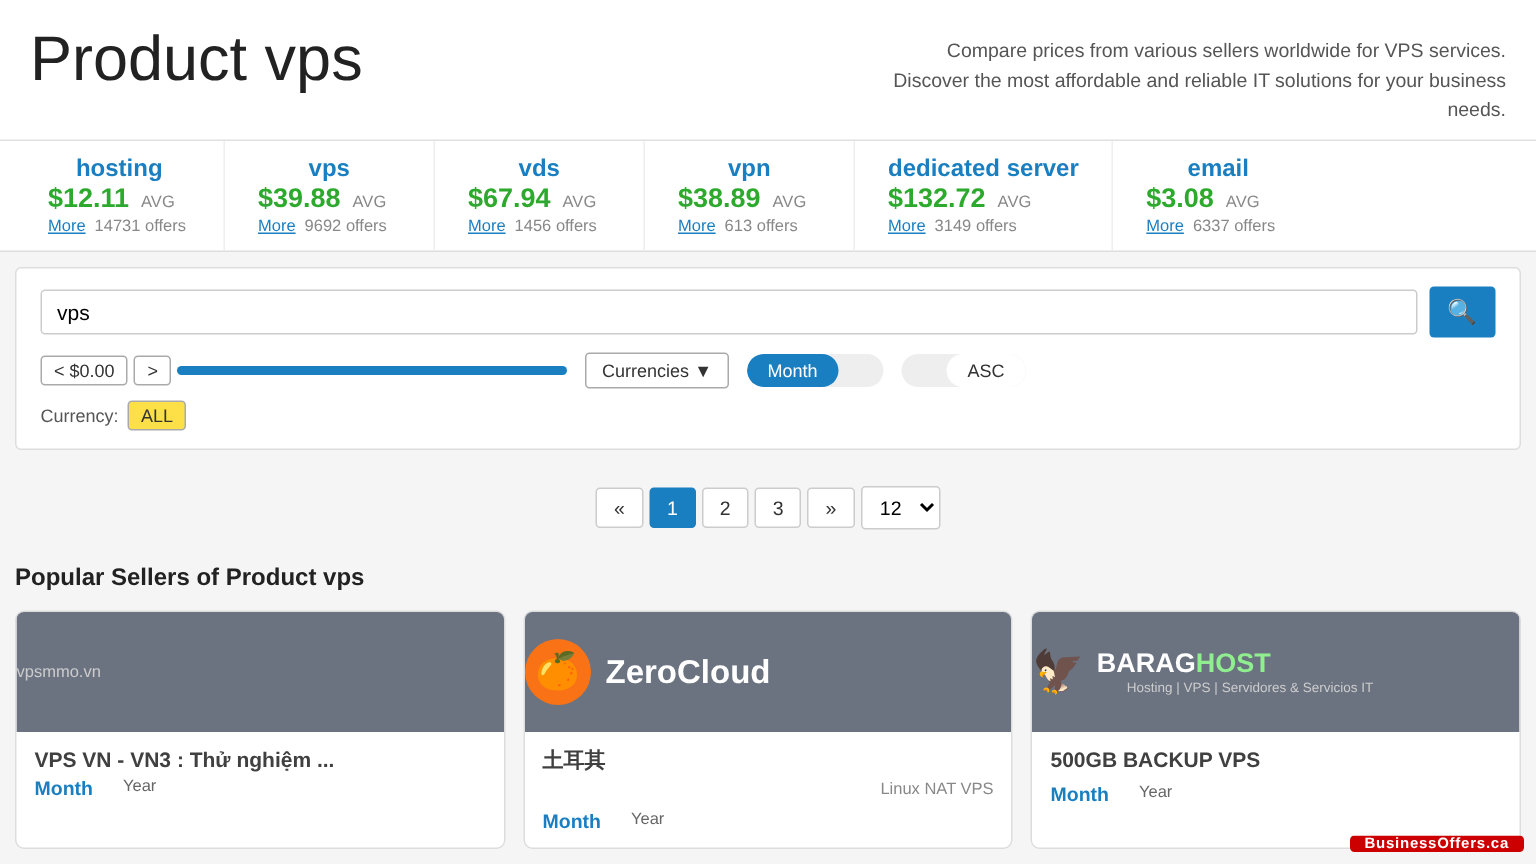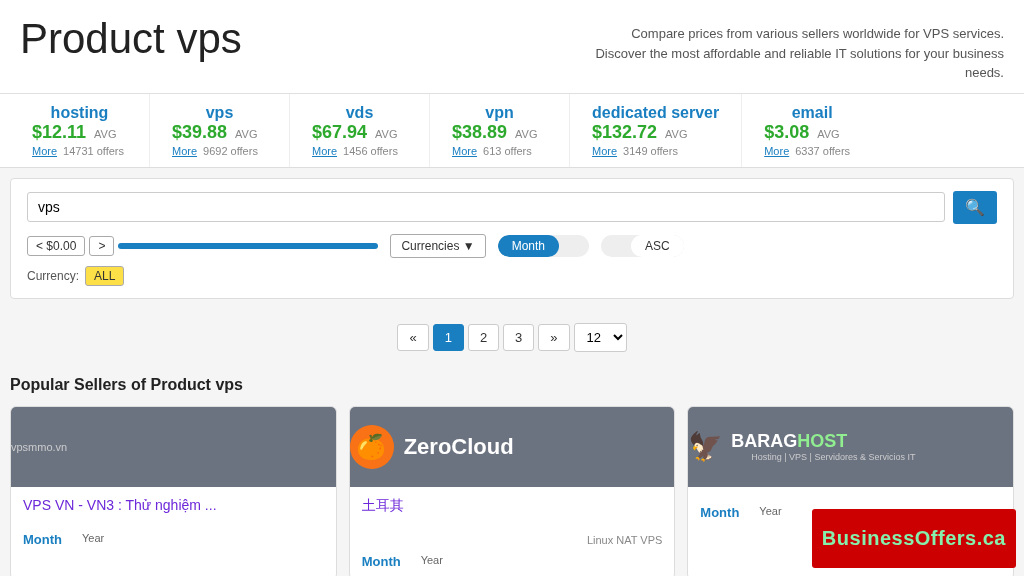--- a/index.html
+++ b/index.html
@@ -295,23 +295,23 @@
     }
     .seller-logo-vpsmmo {
       color: #ccc;
       font-size: 11px;
     }
     .seller-info {
       padding: 10px 12px;
     }
     .seller-name {
       font-size: 14px;
-      font-weight: normal;
-      color: #6d28d9;
-      margin-bottom: 19px;
+      font-weight: bold;
+      color: #404040;
+      margin-bottom: 4px;
     }
     .seller-subtitle {
       color: #888;
       font-size: 11px;
       text-align: right;
       margin-bottom: 8px;
     }
     .seller-pricing {
       display: flex;
       gap: 20px;
@@ -328,24 +328,24 @@
       color: #666;
       font-size: 11px;
     }
 
     
     .watermark {
       position: fixed;
       bottom: 8px;
       right: 8px;
       background: #c00;
-      color: #86efac;
-      font-weight: bold;
-      font-size: 20px;
-      padding: 18px 10px;
+      color: #ffffff;
+      font-weight: bold;
+      font-size: 10px;
+      padding: 0 10px;
       border-radius: 3px;
       letter-spacing: 0.5px;
       z-index: 999;
     }
   </style>
 </head>
 <body>
 
 <div class="header-area">
   <h1 class="page-title">Product vps</h1>
@@ -511,20 +511,21 @@
       <div class="seller-logo-area">
         <div class="seller-logo-baraghost">
           <span style="font-size:28px;">🦅</span>
           <div>
             <span class="baraghost-text"><span style="color:#fff">BARAG</span><span style="color:#90ee90">HOST</span></span>
             <span class="baraghost-sub">Hosting | VPS | Servidores &amp; Servicios IT</span>
           </div>
         </div>
       </div>
       <div class="seller-info">
+        <div class="seller-name">500GB BACKUP VPS</div>
         <div class="seller-subtitle"></div>
         <div class="seller-pricing">
           <div class="pricing-col">
             <div class="pricing-period">Month</div>
           </div>
           <div class="pricing-col">
             <div class="pricing-period-label">Year</div>
           </div>
         </div>
       </div>

